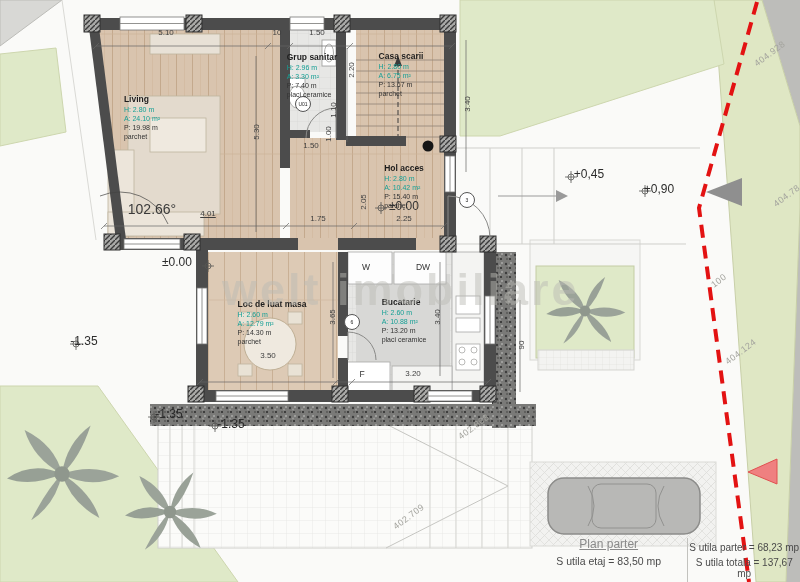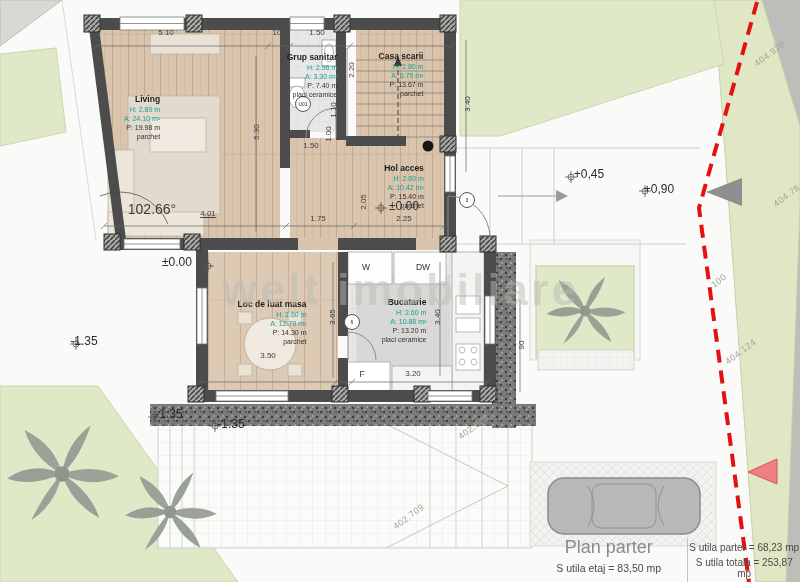--- a/index.html
+++ b/index.html
@@ -12,39 +12,39 @@
   .ann.v{transform:translate(-50%,-50%) rotate(-90deg);}
   .ann.lvl{font-size:12px;color:#2c2c2c;}
   .ann.big{font-size:12px;color:#333;}
   .ann.app{font-size:8.5px;color:#333;}
   .ann.angle{font-size:14px;color:#3a3a3a;}
   .ann.tag{width:14px;height:14px;border:1px solid #555;border-radius:50%;background:#fff;
            font-size:5px;display:flex;align-items:center;justify-content:center;color:#222;}
   .ann.survey{font-size:9px;color:#a4a49e;transform:translate(-50%,-50%) rotate(-37deg);
               letter-spacing:.5px;}
   
-  .room{position:absolute;transform:translateX(-50%);text-align:right;line-height:1.3;z-index:5;}
+  .room{position:absolute;transform:translateX(-50%);text-align:left;line-height:1.3;z-index:5;}
   .room .rn{font-size:8.5px;font-weight:bold;color:#1d1d1d;}
   .room .teal{color:#17a096;font-size:7px;}
   .room .dark{color:#333;font-size:7px;}
   .room-living{left:142px;top:94px;}
   .room-grup{left:312px;top:52px;}
   .room-casa{left:401px;top:51px;}
   .room-hol{left:404px;top:163px;}
   .room-loc{left:272px;top:299px;}
   .room-buc{left:404px;top:297px;}
   
   #watermark{position:absolute;left:222px;top:264px;font-size:45px;font-weight:bold;
              color:rgba(186,186,180,0.48);letter-spacing:3px;z-index:8;pointer-events:none;}
   
   #title-block{position:absolute;left:530px;top:538px;width:270px;height:44px;
                border-bottom:1px solid #9a9a96;z-index:9;display:flex;}
   .tb-left{width:158px;text-align:center;}
   .tb-right{width:112px;text-align:center;border-left:1px solid #c2c2be;padding-top:4px;}
-  .tb-title{font-size:18px;color:#8a8a8a;line-height:1.1;}
+  .tb-title{font-size:12px;color:#8a8a8a;line-height:1.1;text-decoration:underline;}
   .tb-line{font-size:10.5px;color:#4a4a4a;margin-top:4px;}
   .tb-line-s{font-size:10px;color:#4a4a4a;margin-bottom:4px;}
 </style>
 </head>
 <body>
 
 <div id="stage">
 
   <svg id="plan-svg" width="800" height="582" viewBox="0 0 800 582">
     <defs>
@@ -427,17 +427,17 @@
 
   <div id="watermark">welt imobiliare</div>
 
   <div id="title-block">
     <div class="tb-left">
       <div class="tb-title">Plan parter</div>
       <div class="tb-line">S utila etaj = 83,50 mp</div>
     </div>
     <div class="tb-right">
       <div class="tb-line-s">S utila parter = 68,23 mp</div>
-      <div class="tb-line-s">S utila totala = 253,87 mp</div>
+      <div class="tb-line-s">S utila totala = 137,67 mp</div>
     </div>
   </div>
 
 </div>
 
 </body></html>

